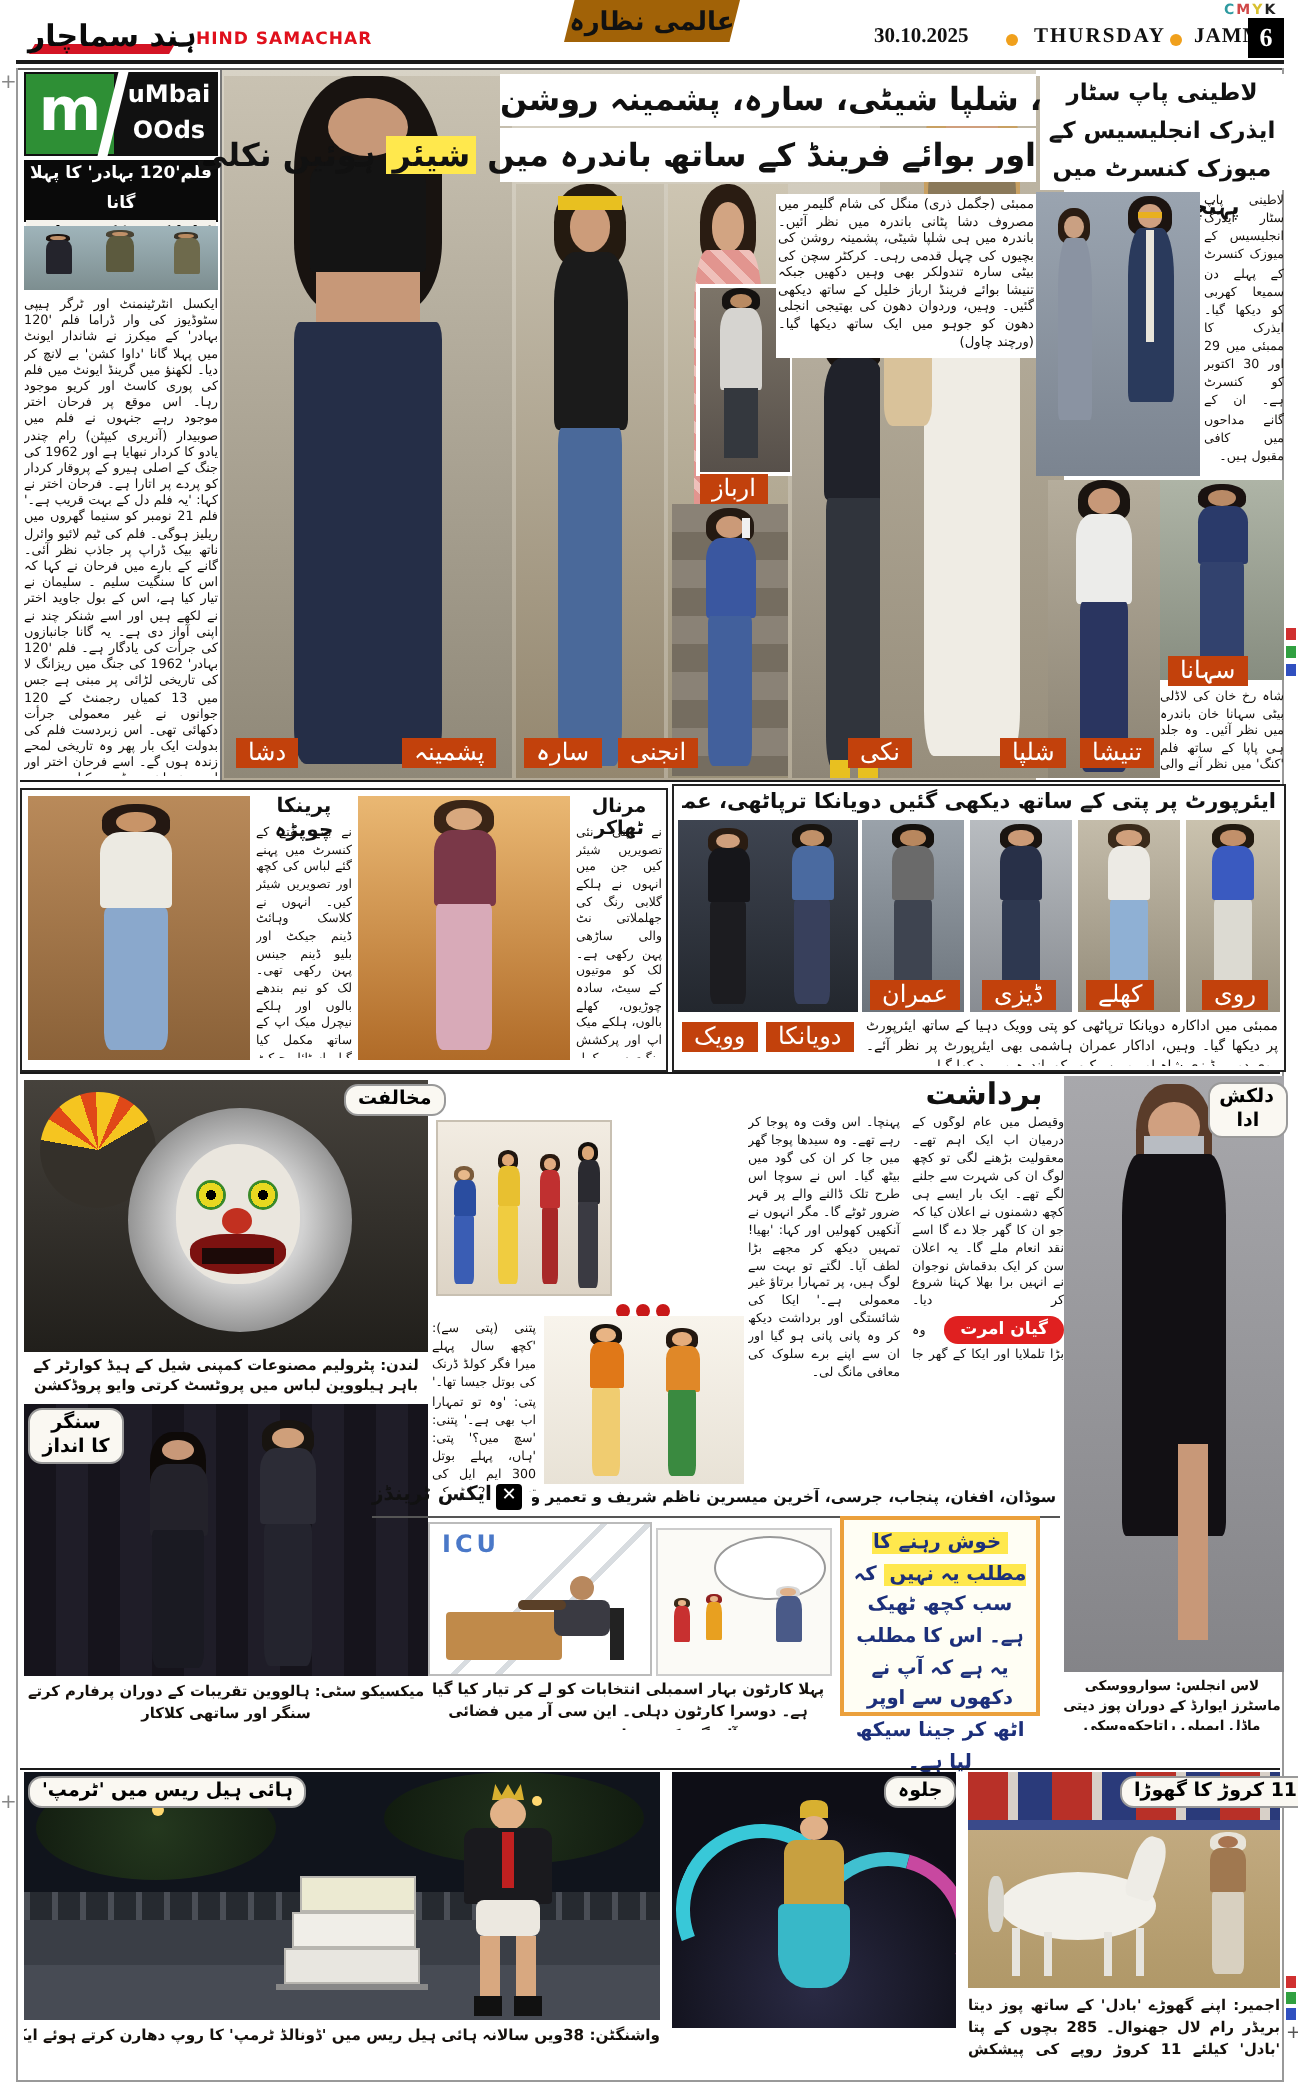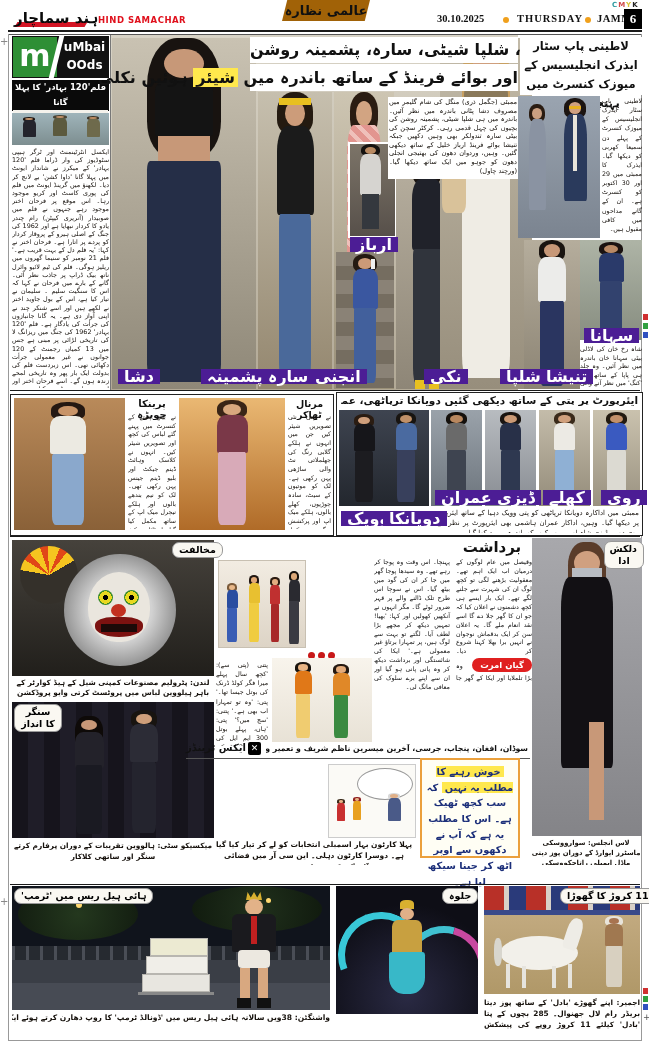--- a/index.html
+++ b/index.html
@@ -6,21 +6,21 @@
   #page{position:relative;width:649px;height:1043px;background:#fff;overflow:hidden;
         font-family:"DejaVu Sans",sans-serif;color:#111}
   .abs{position:absolute}
   .ph{position:absolute;overflow:hidden;background:linear-gradient(180deg,#cfcabb,#a39a88)}
   .fig{position:absolute}
   .fig i,.art i{position:absolute;display:block}
   .fig .hr{left:26%;top:0;width:48%;height:14%;border-radius:46% 46% 34% 34%}
   .fig .hd{left:36%;top:3%;width:28%;height:8.5%;border-radius:50%}
   .fig .tp{left:25%;top:11.5%;width:50%;height:30%;border-radius:28% 28% 6% 6%}
   .fig .lg{left:28%;top:41%;width:44%;height:57%;border-radius:5% 5% 12% 12%}
-  .bdg{position:absolute;background:#4c1d95;color:#fff;font-weight:700;font-size:16px;line-height:15px;
+  .bdg{position:absolute;background:#c2410c;color:#fff;font-weight:400;font-size:12px;line-height:15px;
        padding:0 6px;white-space:nowrap;z-index:6;direction:rtl}
   .tag{position:absolute;background:#faf8f2;color:#000;border:1px solid #999;border-radius:7px;
        font-weight:700;font-size:9.5px;line-height:1.25;padding:1px 6px;white-space:nowrap;z-index:6;
        direction:rtl;text-align:center}
   .txt{position:absolute;direction:rtl;text-align:justify;color:#15100b;overflow:hidden}
   .cap{position:absolute;direction:rtl;font-weight:700;color:#111;overflow:hidden}
   .hline{position:absolute;background:#1a1a1a;height:1px}
   .vline{position:absolute;background:#1a1a1a;width:1px}
   .serif{font-family:"Liberation Serif",serif}
   .hl{background:#ffe84d;padding:0 3px}
@@ -397,20 +397,28 @@
     <div>ادا</div>
   </div>
   <div class="txt" style="left:530px;top:839px;width:112px;height:26px;font-size:6.8px;font-weight:700;line-height:1.45;text-align:center">لاس انجلس: سوارووسکی ماسٹرز ایوارڈ کے دوران پوز دیتی ماڈل ایمیلی راتاجکووسکی</div>
 
   <div class="abs" style="left:186px;top:741px;width:344px;height:17px;border-bottom:1px solid #555">
     <span style="position:absolute;left:0;top:1px;direction:rtl;font-weight:900;font-size:10px">ایکس ٹرینڈز</span>
     <span class="abs" style="left:62px;top:1px;width:13px;height:13px;background:#000;border-radius:2px;color:#fff;font-size:9px;line-height:13px;text-align:center"><span>✕</span></span>
     <span style="position:absolute;left:80px;top:3px;width:262px;direction:rtl;text-align:right;font-size:7.8px;font-weight:700;white-space:nowrap;overflow:hidden">سوڈان، افغان، پنجاب، جرسی، آخرین میسرین ناظم شریف و تعمیر و شیفرز ٹرینڈز چلے ۔۔</span>
   </div>
 
+  <div class="abs" style="left:214px;top:761px;width:110px;height:75px;background:linear-gradient(135deg,#fff 46%,#d8dce0 46% 48%,#fff 48% 58%,#d8dce0 58% 60%,#fff 60%);border:1px solid #bbb">
+    <span style="position:absolute;left:6px;top:3px;color:#4a78c8;font-weight:900;font-size:12px;letter-spacing:2px">ICU</span>
+    <i class="art abs" style="left:8px;top:44px;width:58px;height:24px;background:#c08a4a;border-radius:2px"></i>
+    <i class="abs" style="left:70px;top:26px;width:12px;height:12px;border-radius:50%;background:#b8885e"></i>
+    <i class="abs" style="left:62px;top:38px;width:28px;height:18px;border-radius:4px;background:#3a3a42"></i>
+    <i class="abs" style="left:90px;top:42px;width:7px;height:26px;background:#222"></i>
+    <i class="abs" style="left:44px;top:38px;width:24px;height:5px;border-radius:3px;background:#5a4028"></i>
+  </div>
   <div class="abs" style="left:328px;top:764px;width:86px;height:72px;background:#fbfaf6;border:1px solid #ccc">
     <i class="abs" style="left:28px;top:3px;width:54px;height:30px;border:1px solid #999;border-radius:50%;background:#fff"></i>
     <div class="fig" style="left:4px;top:34px;width:16px;height:36px">
         <i class="hr" style="background:#3a2a1a"></i>
         <i class="hd" style="background:#e8b488"></i>
         <i class="tp" style="background:#c83030;height:50%"></i>
       </div>
     <div class="fig" style="left:20px;top:32px;width:16px;height:38px">
         <i class="hr" style="background:#902020"></i>
         <i class="hd" style="background:#e8b488"></i>

